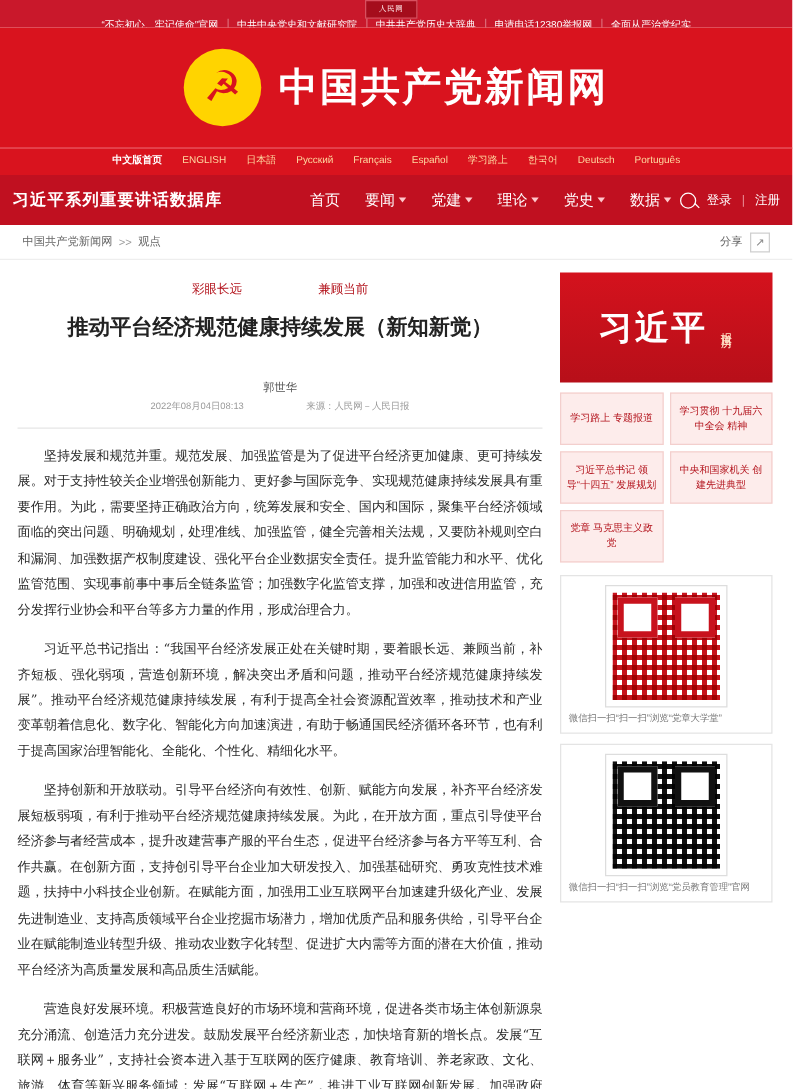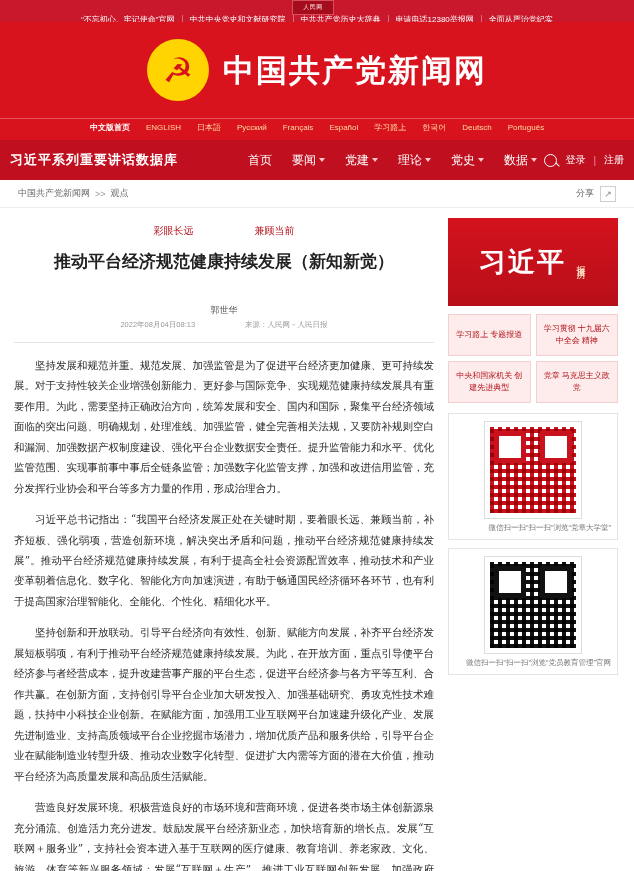--- a/index.html
+++ b/index.html
@@ -261,21 +261,21 @@
     text-align: center;
     padding: 8px 4px;
     min-height: 42px;
     display: flex;
     align-items: center;
     justify-content: center;
   }
   .qr-card {
     border: 1px solid #e4e4e4;
     padding: 8px 6px 6px 6px;
-    text-align: right;
+    text-align: left;
     margin-bottom: 8px;
   }
   .qr {
     width: 96px; height: 96px;
     margin: 0 auto 5px auto;
     background:
       repeating-linear-gradient(0deg, #c8121d 0 4px, #fff 4px 8px),
       repeating-linear-gradient(90deg, #c8121d 0 4px, #fff 4px 8px);
     background-blend-mode: multiply;
     border: 5px solid #fff;
@@ -406,20 +406,23 @@
       <span class="big">习近平</span>
       <span class="small">报道日历</span>
     </div>
 
     <div class="rail-grid">
       <div class="rail-cell">学习路上
 专题报道</div>
       <div class="rail-cell">学习贯彻
 十九届六中全会
 精神</div>
+      <div class="rail-cell">习近平总书记
+领导“十四五”
+发展规划</div>
       <div class="rail-cell">中央和国家机关
 创建先进典型</div>
       <div class="rail-cell">党章
 马克思主义政党</div>
     </div>
 
     <div class="qr-card">
       <div class="qr"></div>
       <div class="qr-cap">微信扫一扫“扫一扫”浏览“党章大学堂”</div>
     </div>

